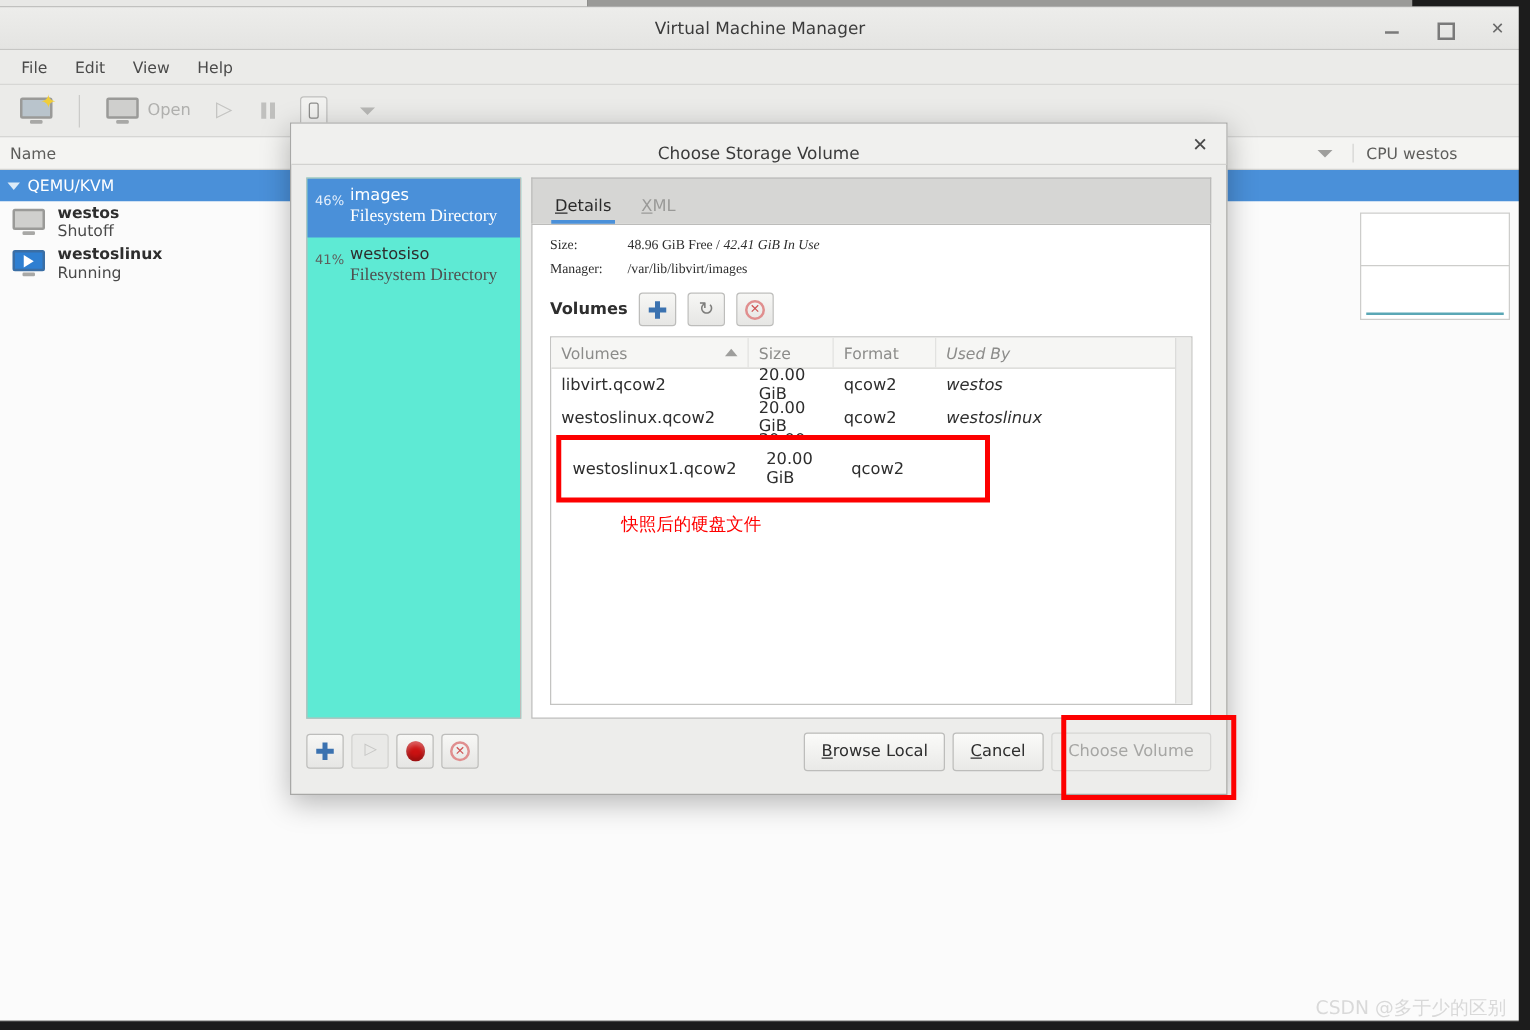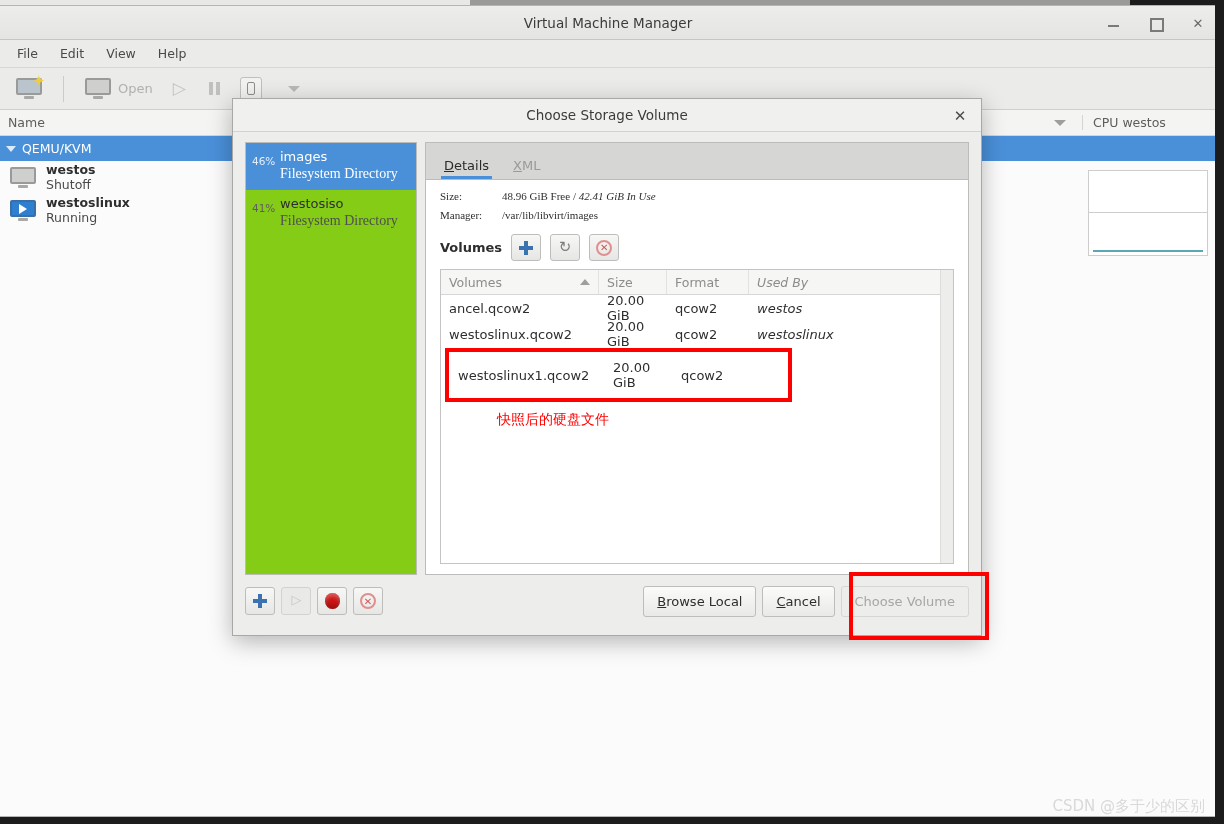--- a/index.html
+++ b/index.html
@@ -76,27 +76,27 @@
 
   .spark { position:absolute; width:120px; height:44px; background:#ffffff; border:1px solid #cdcdcb; }
   .spark-line { position:absolute; left:4px; right:4px; bottom:3px; height:2px; background:#5aa7b5; }
 
   
   #dialog {
     position:absolute; left:232px; top:98px; width:750px; height:538px;
     background:#ededeb; border:1px solid #a8a8a6;
     box-shadow: 0 6px 22px rgba(0,0,0,0.28);
   }
-  .dlg-title { position:relative; height:33px; background:#f0f0ee; border-bottom:1px solid #d2d2d0; display:flex; align-items:center; justify-content:center; }
+  .dlg-title { position:relative; height:33px; background:#f0f0ee; border-bottom:1px solid #d2d2d0; display:flex; align-items:flex-end; justify-content:center; }
   .dlg-title .t { font-size:13.5px; color:#3b3b3b; }
   .dlg-close { position:absolute; right:12px; top:8px; width:18px; height:18px; display:flex; align-items:center; justify-content:center; font-size:15px; color:#4a4a4a; }
 
   .dlg-body { display:flex; padding:10px 12px 0 12px; gap:8px; height:443px; }
 
-  .pool-list { width:172px; background:#84cc16; border:1px solid #bcbcba; }
+  .pool-list { width:172px; background:#5eead4; border:1px solid #bcbcba; }
   .pool-item { display:flex; align-items:flex-start; padding:6px 6px 7px 6px; gap:4px; }
   .pool-item.sel { background:#4a90d9; }
   .pool-pct { font-size:10.5px; color:#5e5e5c; padding-top:6px; width:24px; }
   .pool-item.sel .pool-pct { color:#e3eefb; }
   .pool-txt { display:flex; flex-direction:column; line-height:1.25;justify-content:flex-end; }
   .pool-name { font-size:13px; color:#2e2e2e; }
   .pool-type { font-size:14px; color:#4f4f4f;font-family:Liberation Serif, serif; }
   .pool-item.sel .pool-name, .pool-item.sel .pool-type { color:#ffffff; }
 
   .detail-pane { flex:1; display:flex; flex-direction:column; }
@@ -327,21 +327,21 @@
               <span class="c c-name">
                   <span>Volumes</span>
                   <span class="sarrow"></span>
                 </span>
               <span class="c c-size">Size</span>
               <span class="c c-fmt">Format</span>
               <span class="c c-used">Used By</span>
             </div>
 
             <div class="vt-row">
-              <span class="c c-name">ancel.qcow2</span>
+              <span class="c c-name">libvirt.qcow2</span>
               <span class="c c-size">20.00 GiB</span>
               <span class="c c-fmt">qcow2</span>
               <span class="c c-used">westos</span>
             </div>
 
             <div class="vt-row">
               <span class="c c-name">westoslinux.qcow2</span>
               <span class="c c-size">20.00 GiB</span>
               <span class="c c-fmt">qcow2</span>
               <span class="c c-used">westoslinux</span>

